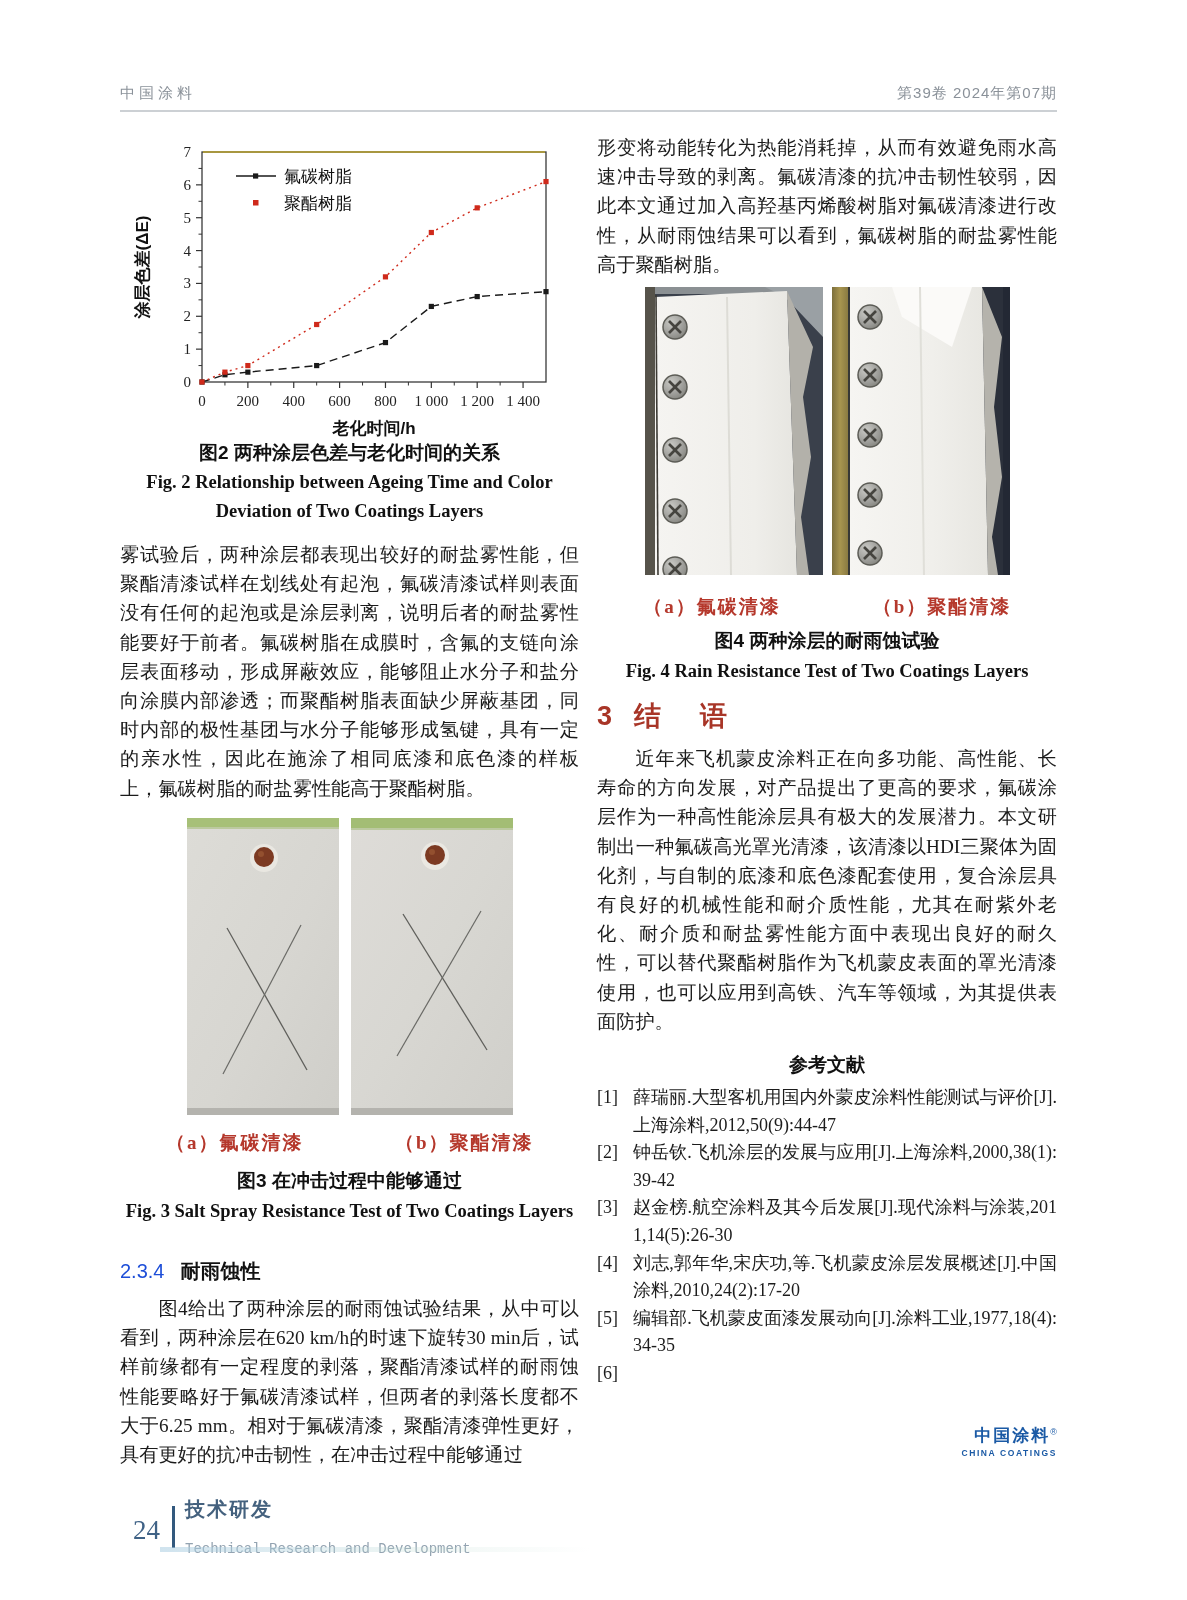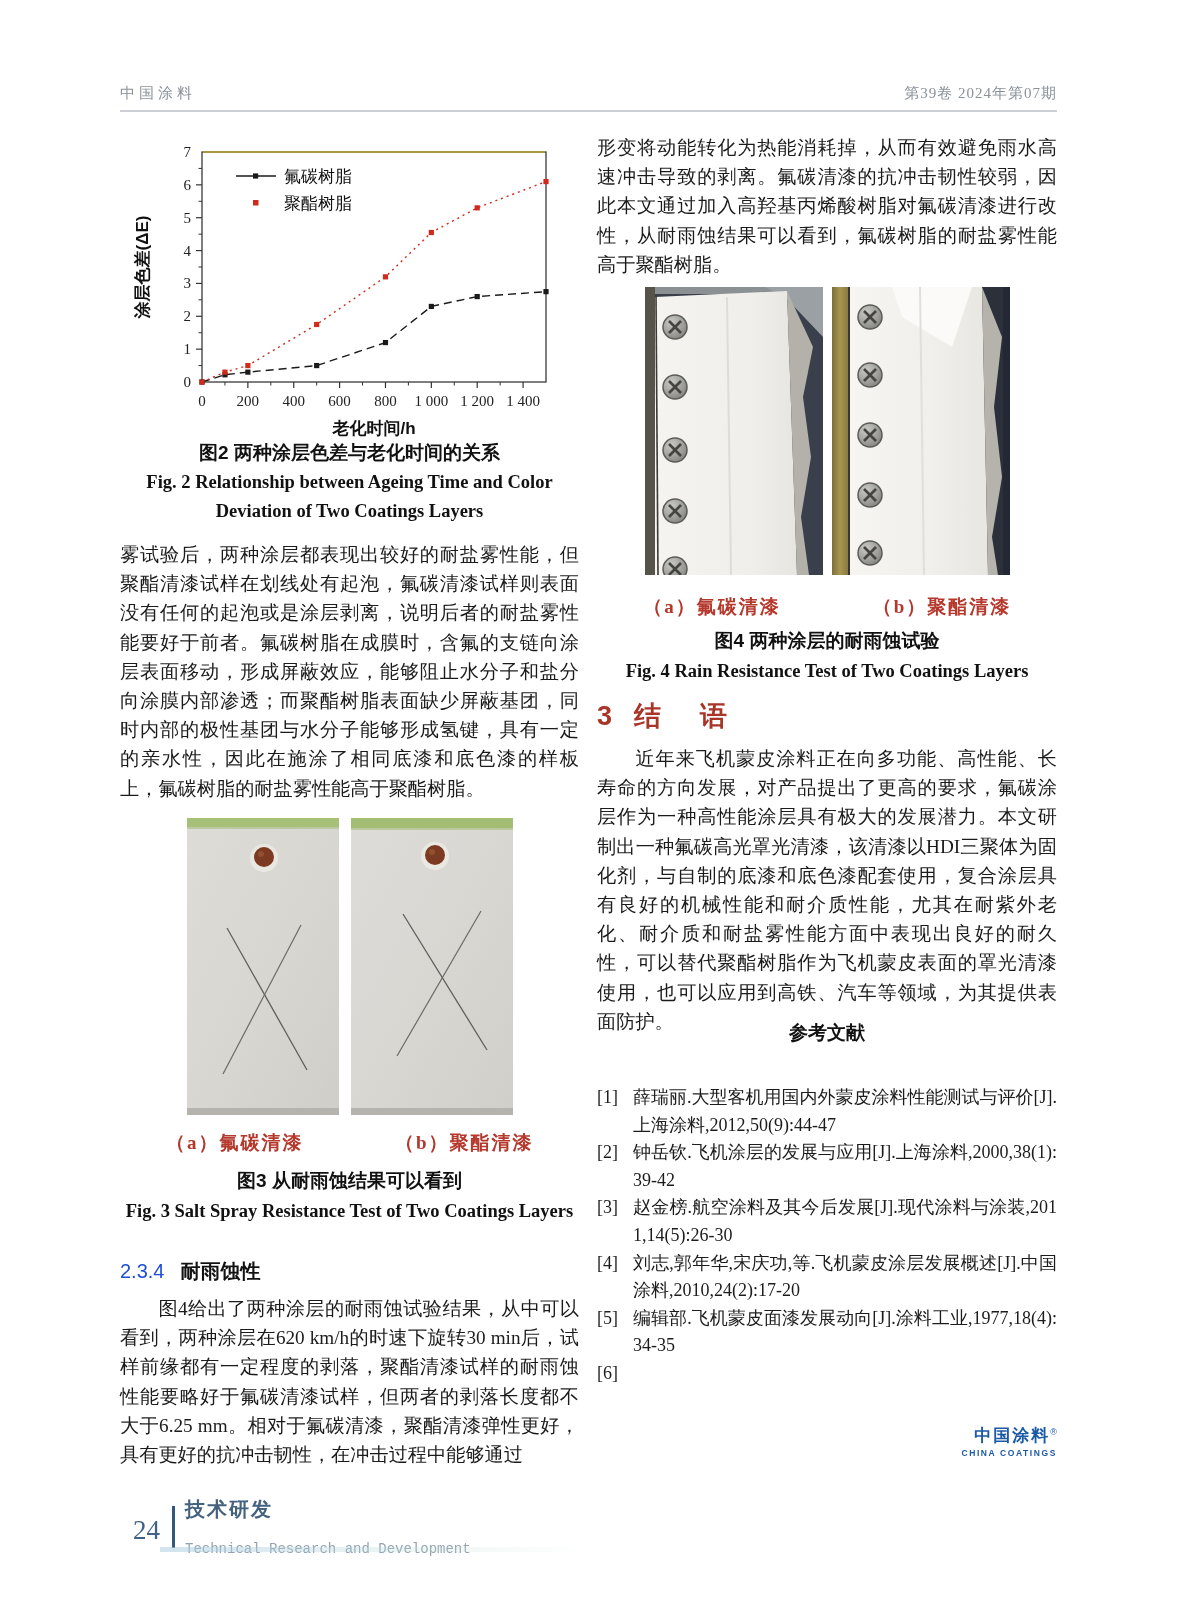--- a/index.html
+++ b/index.html
@@ -3,21 +3,21 @@
 <meta charset="utf-8">
 <style>
   html,body{margin:0;padding:0;background:#9a9a9a;}
   .page{position:relative;width:1187px;height:1600px;background:#ffffff;margin:0 auto;
         font-family:"Liberation Serif",serif;color:#1c1c1c;overflow:hidden;}
   .abs{position:absolute;}
 
   
   .hdr-left{left:120px;top:84px;font-family:"Liberation Sans",sans-serif;font-size:15px;
             color:#8a9199;letter-spacing:4px;}
-  .hdr-right{right:130px;top:84px;font-family:Liberation Serif, serif;font-size:15px;
+  .hdr-right{right:130px;top:84px;font-family:Liberation Sans, sans-serif;font-size:15px;
              color:#8a9199;letter-spacing:1px;}
   .hdr-rule{left:120px;top:110px;width:937px;height:2px;background:#ccd0d4;}
 
   
   .chart-wrap{left:124px;top:136px;width:434px;height:306px;}
   .tk{font:15px "Liberation Serif",serif;fill:#222;}
   .lg{font:17px "Liberation Sans",sans-serif;fill:#111;}
   .axl{font:600 17px "Liberation Sans",sans-serif;fill:#111;}
 
   
@@ -184,21 +184,21 @@
       <circle cx="81" cy="34" r="3" fill="#93502f"></circle>
       <line x1="52" y1="96" x2="136" y2="232" stroke="#5f5f5b" stroke-width="1.3"></line>
       <line x1="130" y1="93" x2="46" y2="238" stroke="#6a6a66" stroke-width="1.2"></line>
       <rect y="290" width="162" height="7" fill="#b4b3ae"></rect>
     </svg>
   </div>
   <div class="abs label-row" style="left:120px;top:1130px;width:459px;">
     <span class="red-label" style="width:50%;">（a）氟碳清漆</span>
     <span class="red-label" style="width:50%;">（b）聚酯清漆</span>
   </div>
-  <div class="abs cap-cn" style="left:120px;top:1168px;width:459px;">图3  从耐雨蚀结果可以看到</div>
+  <div class="abs cap-cn" style="left:120px;top:1168px;width:459px;">图3  在冲击过程中能够通过</div>
   <div class="abs cap-en" style="left:120px;top:1197px;width:459px;">Fig. 3  Salt Spray Resistance Test of Two Coatings Layers</div>
 
   <div class="abs sec-sub" style="left:120px;top:1258px;">
     <span class="num">2.3.4</span><span class="ttl">耐雨蚀性</span>
   </div>
   <div class="abs para indent" style="left:120px;top:1294px;width:459px;">图4给出了两种涂层的耐雨蚀试验结果，从中可以看到，两种涂层在620 km/h的时速下旋转30 min后，试样前缘都有一定程度的剥落，聚酯清漆试样的耐雨蚀性能要略好于氟碳清漆试样，但两者的剥落长度都不大于6.25 mm。相对于氟碳清漆，聚酯清漆弹性更好，具有更好的抗冲击韧性，在冲击过程中能够通过</div>
 
   <div class="abs para" style="left:597px;top:133px;width:460px;">形变将动能转化为热能消耗掉，从而有效避免雨水高速冲击导致的剥离。氟碳清漆的抗冲击韧性较弱，因此本文通过加入高羟基丙烯酸树脂对氟碳清漆进行改性，从耐雨蚀结果可以看到，氟碳树脂的耐盐雾性能高于聚酯树脂。</div>
 
   <div class="abs photo-row" style="left:597px;top:287px;width:460px;gap:9px;">
@@ -272,21 +272,21 @@
     <span class="red-label" style="width:50%;">（b）聚酯清漆</span>
   </div>
   <div class="abs cap-cn" style="left:597px;top:628px;width:460px;">图4  两种涂层的耐雨蚀试验</div>
   <div class="abs cap-en" style="left:597px;top:657px;width:460px;">Fig. 4  Rain Resistance Test of Two Coatings Layers</div>
 
   <div class="abs sec-big" style="left:597px;top:698px;">
     <span class="num">3</span><span class="ttl">结　语</span>
   </div>
   <div class="abs para indent" style="left:597px;top:744px;width:460px;">近年来飞机蒙皮涂料正在向多功能、高性能、长寿命的方向发展，对产品提出了更高的要求，氟碳涂层作为一种高性能涂层具有极大的发展潜力。本文研制出一种氟碳高光罩光清漆，该清漆以HDI三聚体为固化剂，与自制的底漆和底色漆配套使用，复合涂层具有良好的机械性能和耐介质性能，尤其在耐紫外老化、耐介质和耐盐雾性能方面中表现出良好的耐久性，可以替代聚酯树脂作为飞机蒙皮表面的罩光清漆使用，也可以应用到高铁、汽车等领域，为其提供表面防护。</div>
 
-  <div class="abs refs-title" style="left:597px;top:1020px;width:460px;">参考文献</div>
+  <div class="abs refs-title" style="left:597px;top:1052px;width:460px;">参考文献</div>
   <ul class="abs refs" style="left:597px;top:1084px;width:460px;">
       <li><span class="rnum">[1]</span><span>薛瑞丽.大型客机用国内外蒙皮涂料性能测试与评价[J].上海涂料,2012,50(9):44-47</span></li>
       <li><span class="rnum">[2]</span><span>钟岳钦.飞机涂层的发展与应用[J].上海涂料,2000,38(1):39-42</span></li>
       <li><span class="rnum">[3]</span><span>赵金榜.航空涂料及其今后发展[J].现代涂料与涂装,2011,14(5):26-30</span></li>
       <li><span class="rnum">[4]</span><span>刘志,郭年华,宋庆功,等.飞机蒙皮涂层发展概述[J].中国涂料,2010,24(2):17-20</span></li>
       <li><span class="rnum">[5]</span><span>编辑部.飞机蒙皮面漆发展动向[J].涂料工业,1977,18(4):34-35</span></li>
       <li><span class="rnum">[6]</span></li>
     </ul>
 
   <div class="abs logo" style="left:597px;top:1424px;width:460px;">

